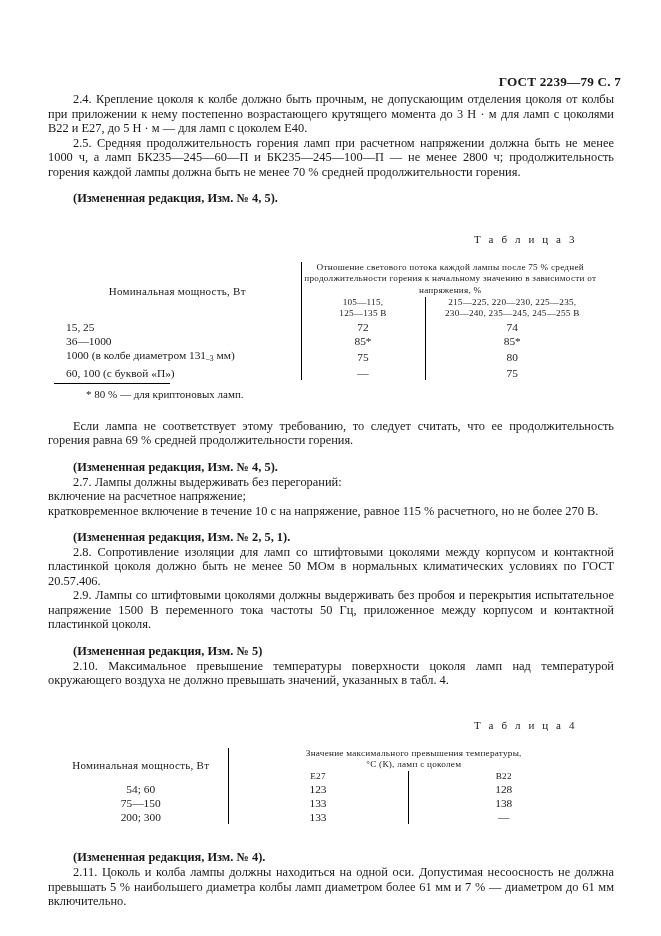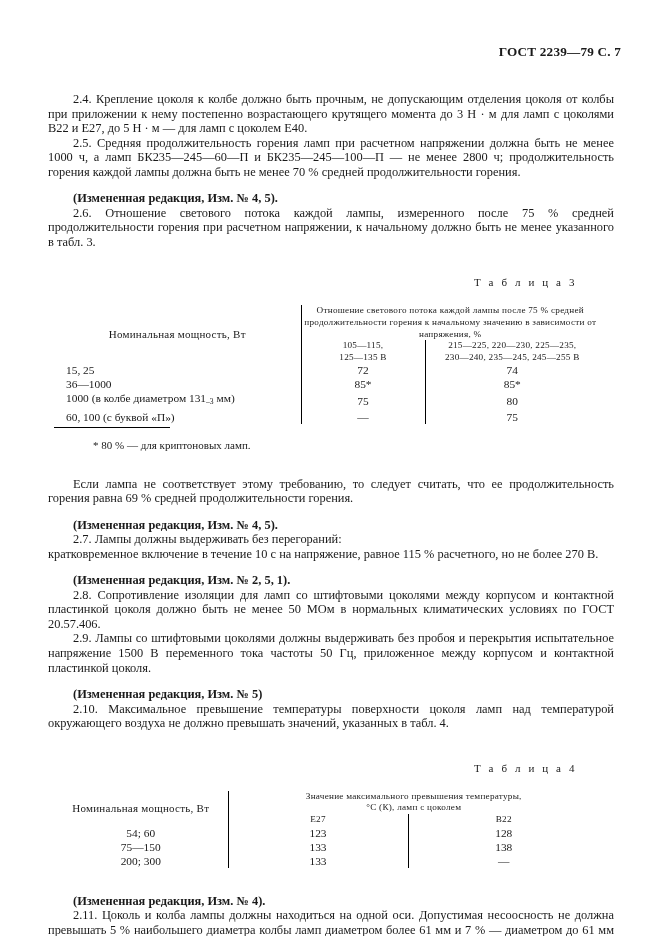--- a/index.html
+++ b/index.html
@@ -18,21 +18,21 @@
   .page {
     position: relative;
     width: 661px;
     height: 936px;
     box-sizing: border-box;
     padding: 0;
   }
   
   .page-header {
     position: absolute;
-    top: 44px;
+    top: 74px;
     right: 40px;
     font-size: 13.2px;
     font-weight: bold;
     letter-spacing: 0.2px;
     white-space: nowrap;
   }
   
   .content {
     position: absolute;
     left: 48px;
@@ -118,41 +118,40 @@
     width: 545px;
   }
   .fn-rule {
     width: 116px;
     height: 0;
     border-top: 1px solid #000;
     margin: 3px 0 2px 0;
   }
   .footnote {
     font-size: 11px;
-    margin: 11px;
+    margin: 4px;
     padding-left: 28px;
     line-height: 13px;
   }
   .sp-4 { height: 4px; }
   .sp-14 { height: 14px; }
   .sp-18 { height: 18px; }
 </style>
 </head>
 <body>
 
 <div class="page">
 
   <div class="page-header">ГОСТ 2239—79 С. 7</div>
 
   <div class="content">
 
     <p class="para">2.4.  Крепление цоколя к колбе должно быть прочным, не допускающим отделения цоколя от колбы при приложении к нему постепенно возрастающего крутящего момента до 3 Н · м для ламп с цоколями В22 и Е27, до 5 Н · м — для ламп с цоколем Е40.</p>
     <p class="para">2.5.  Средняя продолжительность горения ламп при расчетном напряжении должна быть не менее 1000 ч, а ламп БК235—245—60—П и БК235—245—100—П — не менее 2800 ч; продолжительность горения каждой лампы должна быть не менее 70 % средней продолжительности горения.</p>
     <p class="para bold">(Измененная редакция, Изм. № 4, 5).</p>
-    <p class="para">2.6.  Отношение светового потока каждой лампы, измеренного после 75 % средней продолжительности горения при расчетном напряжении, к начальному должно быть не менее указанного в табл. 3.</p>
 
     <div class="sp-14"></div>
     <div class="tbl-caption">Т а б л и ц а  3</div>
     <div class="sp-4"></div>
 
     <table class="gost">
       <colgroup>
         <col style="width:247px">
         <col style="width:124px">
         <col style="width:174px">
@@ -200,20 +199,21 @@
     <div class="footnote-wrap">
       <div class="fn-rule"></div>
       <p class="footnote">* 80 % — для криптоновых ламп.</p>
     </div>
 
     <div class="sp-14"></div>
 
     <p class="para">Если лампа не соответствует этому требованию, то следует считать, что ее продолжительность горения равна 69 % средней продолжительности горения.</p>
     <p class="para bold">(Измененная редакция, Изм. № 4, 5).</p>
     <p class="para">2.7.  Лампы должны выдерживать без перегораний:</p>
+    <p class="para noindent">включение на расчетное напряжение;</p>
     <p class="para noindent">кратковременное включение в течение 10 с на напряжение, равное 115 % расчетного, но не более 270 В.</p>
     <p class="para bold">(Измененная редакция, Изм. № 2, 5, 1).</p>
     <p class="para">2.8.  Сопротивление изоляции для ламп со штифтовыми цоколями между корпусом и контактной пластинкой цоколя должно быть не менее 50 МОм в нормальных климатических условиях по ГОСТ 20.57.406.</p>
     <p class="para">2.9.  Лампы со штифтовыми цоколями должны выдерживать без пробоя и перекрытия испытательное напряжение 1500 В переменного тока частоты 50 Гц, приложенное между корпусом и контактной пластинкой цоколя.</p>
     <p class="para bold">(Измененная редакция, Изм. № 5)</p>
     <p class="para">2.10. Максимальное превышение температуры поверхности цоколя ламп над температурой окружающего воздуха не должно превышать значений, указанных в табл. 4.</p>
 
     <div class="sp-18"></div>
     <div class="tbl-caption">Т а б л и ц а  4</div>
     <div class="sp-4"></div>

